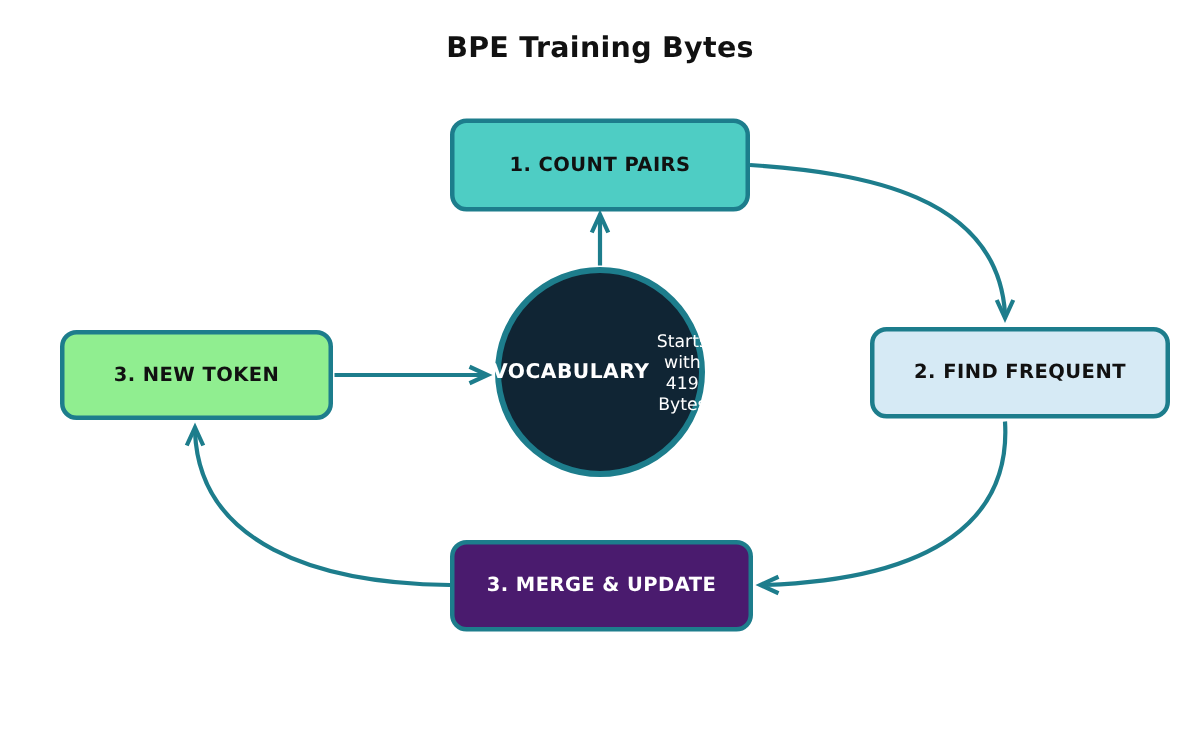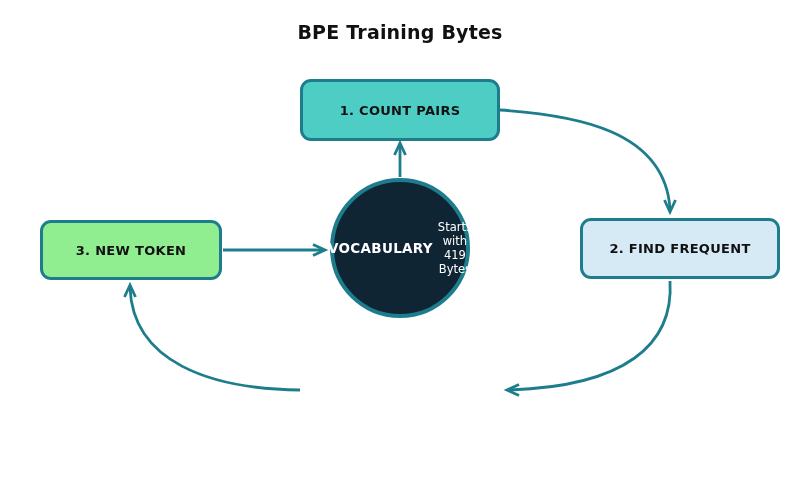--- a/index.html
+++ b/index.html
@@ -117,20 +117,23 @@
   <div class="diagram-title">BPE Training Bytes</div>
 
   <div class="box box-count">
     <span>1. COUNT PAIRS</span>
   </div>
 
   <div class="box box-find">
     <span>2. FIND FREQUENT</span>
   </div>
 
+  <div class="box box-merge">
+    <span>3. MERGE &amp; UPDATE</span>
+  </div>
 
   <div class="box box-token">
     <span>3. NEW TOKEN</span>
   </div>
 
   <div class="vocab-circle">
     <div class="vocab-title">VOCABULARY</div>
     <div class="vocab-sub">Starts with 419 Bytes</div>
   </div>
 

